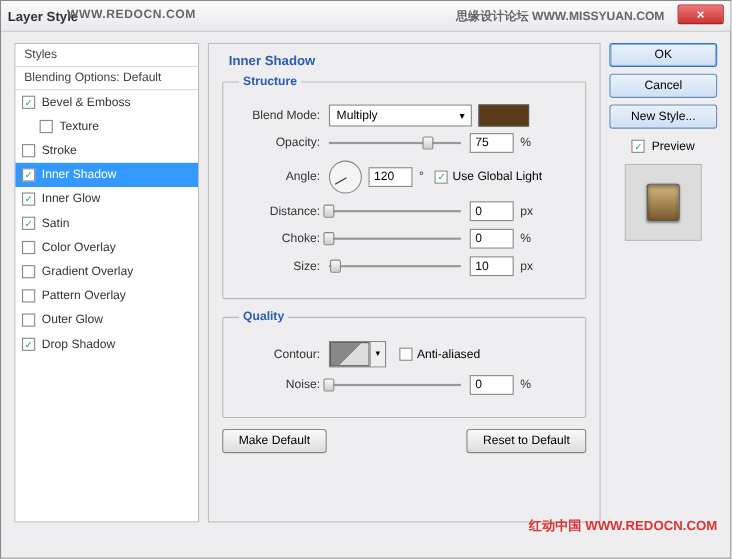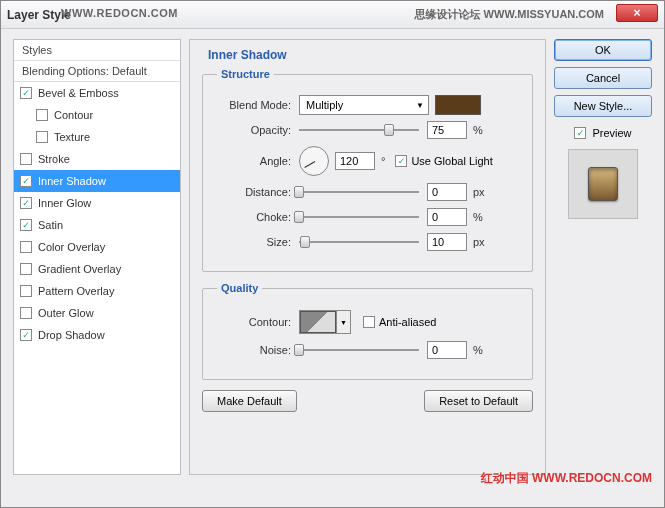--- a/index.html
+++ b/index.html
@@ -67,24 +67,20 @@
     <div class="styles-panel">
       <div class="styles-header">Styles</div>
       <div class="blend-opt">Blending Options: Default</div>
 
       <div class="style-item">
           <span class="chk">✓</span>
           <span>Bevel &amp; Emboss</span>
         </div>
       <div class="style-item indent">
           <span class="chk"></span>
-          <span>Contour</span>
-        </div>
-      <div class="style-item indent">
-          <span class="chk"></span>
           <span>Texture</span>
         </div>
       <div class="style-item">
           <span class="chk"></span>
           <span>Stroke</span>
         </div>
       <div class="style-item sel">
           <span class="chk">✓</span>
           <span>Inner Shadow</span>
         </div>

